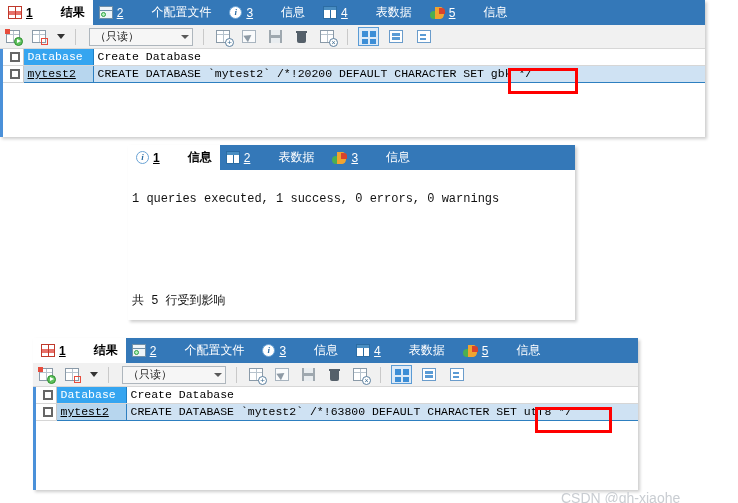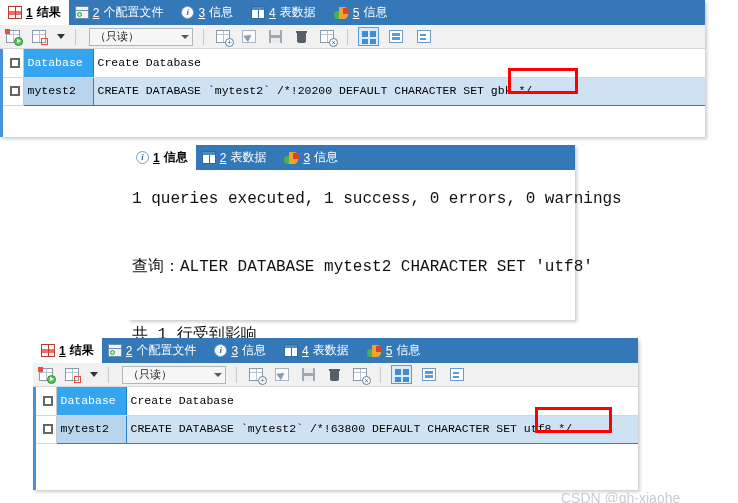--- a/index.html
+++ b/index.html
@@ -54,21 +54,21 @@
   .tab.active {
     background: #ffffff;
     color: #000000;
     font-weight: bold;
   }
   .tab .num {
     text-decoration: underline;
     font-weight: normal;
   }
   .tab.active .num { font-weight: bold; }
-  .tab .tlabel { letter-spacing: 0px; }
+  .tab .tlabel { letter-spacing: 0px; margin-left: 24px; }
 
   
   .ico {
     width: 14px;
     height: 13px;
     display: inline-block;
     position: relative;
     flex: 0 0 auto;
   }
   
@@ -442,21 +442,21 @@
     border-collapse: collapse;
     font-family: "Liberation Mono", monospace;
     font-size: 11.5px;
     table-layout: fixed;
     width: 100%;
   }
   table.dg td {
     border-right: 1px solid #c8c8c8;
     border-bottom: 1px solid #d6d6d6;
     padding: 0 0 0 4px;
-    height: 28px;
+    height: 16px;
     line-height: 16px;
     white-space: nowrap;
     overflow: hidden;
     box-sizing: border-box;
   }
   td.cb {
     width: 20px;
     padding: 0;
     text-align: center;
     background: #ffffff;
@@ -477,20 +477,21 @@
   }
   tr.hdr td.v {
     background: #ffffff;
     color: #000000;
     border-right: none;
   }
   tr.row td.k {
     background: #b7d6ee;
     color: #000000;
     border: 1px solid #2d7fc0;
+    text-decoration: underline;
   }
   tr.row td.v {
     background: #cfe2f3;
     color: #000000;
     border-top: 1px solid #2d7fc0;
     border-bottom: 1px solid #2d7fc0;
     border-right: none;
   }
 
   
@@ -503,21 +504,21 @@
 
   
   .logbody {
     position: absolute;
     left: 0; right: 0;
     top: 25px; bottom: 0;
     background: #ffffff;
     padding: 4px 0 0 4px;
     box-sizing: border-box;
     font-family: "Liberation Mono", monospace;
-    font-size: 16px;
+    font-size: 12px;
     line-height: 17px;
     color: #111111;
     white-space: pre;
   }
 
   
   .watermark {
     position: absolute;
     font-family: "Liberation Sans", sans-serif;
     font-size: 14px;
@@ -664,23 +665,22 @@
             <i class="w3"></i>
         </span>
         <span class="num">3</span>
         <span class="tlabel">信息</span>
       </div>
     </div>
 
     <div class="logbody">
 <div>1 queries executed, 1 success, 0 errors, 0 warnings</div>
 <div>&nbsp;</div>
-<div>查询：ALTER DATABASE mytest2 CHARACTER SET 'utf8'</div>
 <div>&nbsp;</div>
-<div>共 1 行受到影响</div>
+<div>共 5 行受到影响</div>
 <div>&nbsp;</div>
 <div>执行耗时   : 0 sec</div>
 <div>传送时间   : 0 sec</div>
 <div>总耗时      : 0 sec</div>
     </div>
   </div>
 
   <div class="panel panel-shadow" style="left:33px; top:338px; width:605px; height:152px;">
 
     <div class="tabbar" style="width:605px;">

